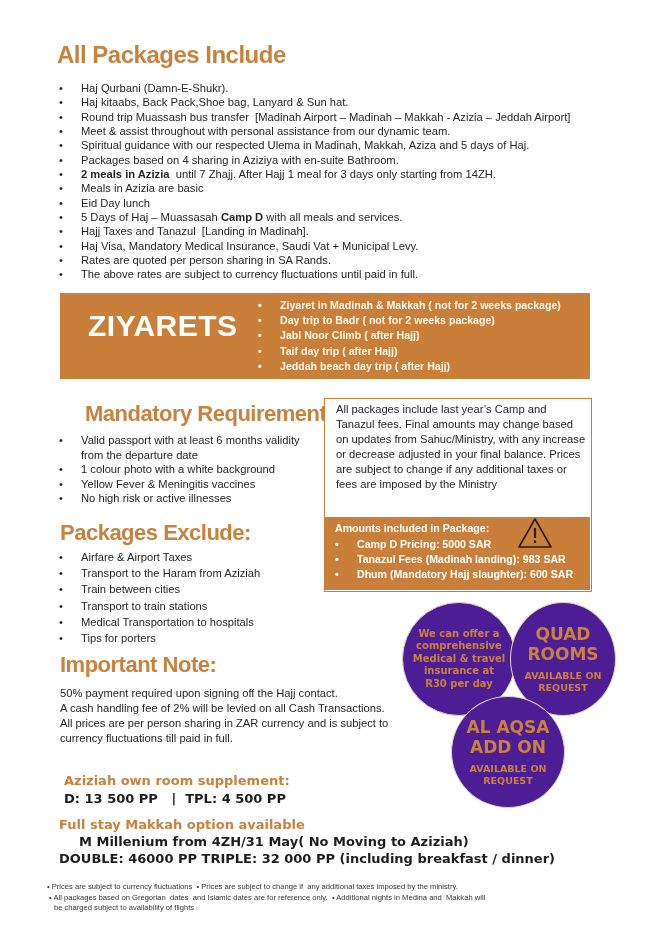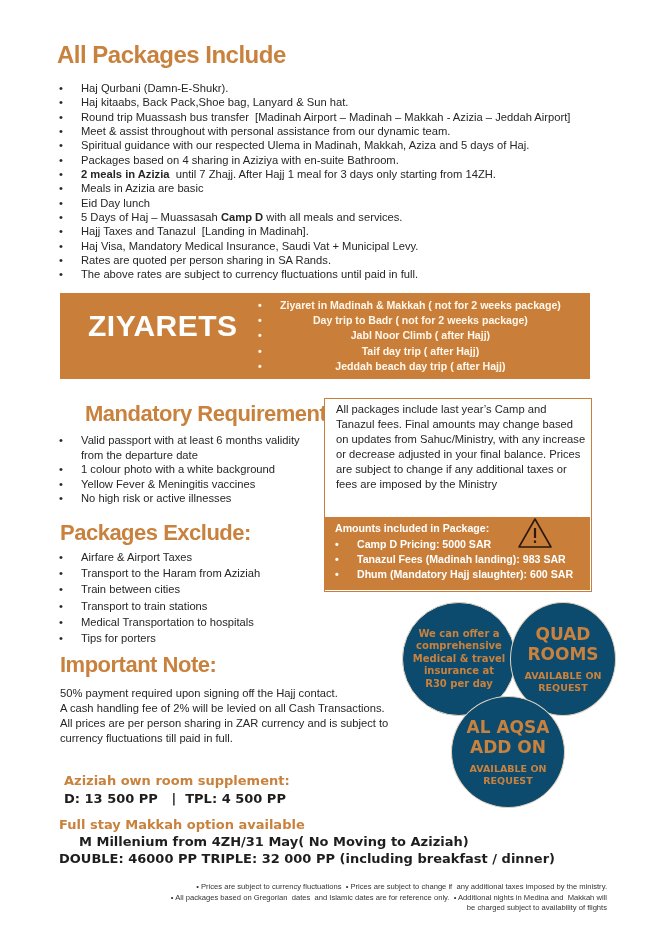--- a/index.html
+++ b/index.html
@@ -9,53 +9,53 @@
   .heading { color: #C9823D; font-family: "Liberation Sans", sans-serif; font-weight: bold; letter-spacing: -0.5px; }
   ul.bul { list-style: none; }
   ul.bul li { position: relative; padding-left: 24px; }
   ul.bul li::before { content: "\2022"; position: absolute; left: 2px; }
 
   #title { left: 57px; top: 41px; font-size: 24px; }
   #include-list { left: 57px; top: 81px; width: 570px; font-size: 11.2px; line-height: 14.35px; font-family: "Liberation Sans", sans-serif; color: #262626; }
 
   #ziyarets-box { left: 60px; top: 293px; width: 530px; height: 86px; background: #C97F3A; }
   #ziyarets-title { left: 28px; top: 16px; font-size: 30px; font-weight: bold; color: #fff; font-family: "Liberation Sans", sans-serif; letter-spacing: 0.5px; }
-  #ziyarets-list { left: 196px; top: 5px; font-size: 10.6px; line-height: 15.2px; color: #fff7ea; font-weight: bold; font-family: "Liberation Sans", sans-serif; text-align: center; }
+  #ziyarets-list { left: 196px; top: 5px; font-size: 10.6px; line-height: 15.2px; color: #fff7ea; font-weight: bold; font-family: "Liberation Sans", sans-serif; }
 
   #mand-title { left: 60px; top: 401px; font-size: 22px; margin-left: 25px; }
   #mand-list { left: 57px; top: 433px; width: 260px; font-size: 11.2px; line-height: 14.6px; font-family: "Liberation Sans", sans-serif; color:#262626; }
 
   #fees-box { left: 324px; top: 398px; width: 268px; height: 194px; border: 1.5px solid #C97F3A; background: #fff; }
   #fees-text { left: 11px; top: 3px; width: 250px; font-size: 11.2px; line-height: 15px; font-family: "Liberation Sans", sans-serif; color:#262626; }
   #amounts { left: 0; top: 118px; width: 265px; height: 73px; background: #C97F3A; color: #fff; font-family: "Liberation Sans", sans-serif; font-weight: bold; font-size: 10.6px; }
   #amounts-title { left: 10px; top: 5px; }
   #amounts-list { left: 8px; top: 20px; line-height: 15px; }
   #warn-icon { left: 192px; top: 0px; width: 36px; height: 32px; }
 
   #excl-title { left: 60px; top: 520px; font-size: 22px; }
   #excl-list { left: 57px; top: 549px; width: 260px; font-size: 11.2px; line-height: 16.2px; font-family: "Liberation Sans", sans-serif; color:#262626; }
 
   #note-title { left: 60px; top: 652px; font-size: 22px; }
   #note-text { left: 60px; top: 686px; width: 360px; font-size: 11.2px; line-height: 15px; font-family: "Liberation Sans", sans-serif; color:#262626; }
 
-  .circle { border-radius: 50%; background: #0c4a6e; border: 1.5px solid #E2D4BE; display: flex; flex-direction: column; align-items: center; justify-content: center; text-align: center; color: #C9823D; font-weight: bold; font-family: "DejaVu Sans", sans-serif; }
+  .circle { border-radius: 50%; background: #4c1d95; border: 1.5px solid #E2D4BE; display: flex; flex-direction: column; align-items: center; justify-content: center; text-align: center; color: #C9823D; font-weight: bold; font-family: "DejaVu Sans", sans-serif; }
   #circle-ins { left: 402px; top: 602px; width: 114px; height: 114px; font-size: 10px; line-height: 12.6px; }
   #circle-quad { left: 510px; top: 602px; width: 106px; height: 114px; font-size: 10px; }
   #circle-quad .big { font-size: 17px; line-height: 20px; }
   #circle-aqsa { left: 451px; top: 696px; width: 114px; height: 112px; font-size: 10px; }
   #circle-aqsa .big { font-size: 17px; line-height: 20px; }
   .small { font-size: 9.5px; line-height: 12px; margin-top: 6px; }
 
   #supp-title { left: 64px; top: 773px; font-size: 13px; color: #C9823D; font-weight: bold; }
   #supp-val { left: 64px; top: 791px; font-size: 13px; font-weight: bold; color: #1e1e1e; }
   #makkah-title { left: 59px; top: 817px; font-size: 13px; color: #C9823D; font-weight: bold; }
   #makkah-l1 { left: 59px; top: 834px; font-size: 13px; font-weight: bold; color: #1e1e1e; margin-left: 20px; }
   #makkah-l2 { left: 59px; top: 851px; font-size: 13px; font-weight: bold; color: #1e1e1e; }
 
-  #footer { left: 47px; top: 882px; width: 560px; font-size: 7.6px; line-height: 10.6px; font-family: "Liberation Sans", sans-serif; color: #333; text-align: right; }
+  #footer { left: 47px; top: 882px; width: 560px; font-size: 7.6px; line-height: 10.6px; font-family: "Liberation Sans", sans-serif; color: #333; }
   #footer .l3 { padding-left: 7px; }
 </style>
 </head>
 <body>
 
 <div class="abs heading" id="title">All Packages Include</div>
 <ul class="abs bul" id="include-list">
     <li style="white-space: pre;">Haj Qurbani (Damn-E-Shukr).</li>
     <li style="white-space: pre;">Haj kitaabs, Back Pack,Shoe bag, Lanyard &amp; Sun hat.</li>
     <li style="white-space: pre;">Round trip Muassash bus transfer  [Madinah Airport – Madinah – Makkah - Azizia – Jeddah Airport]</li>

